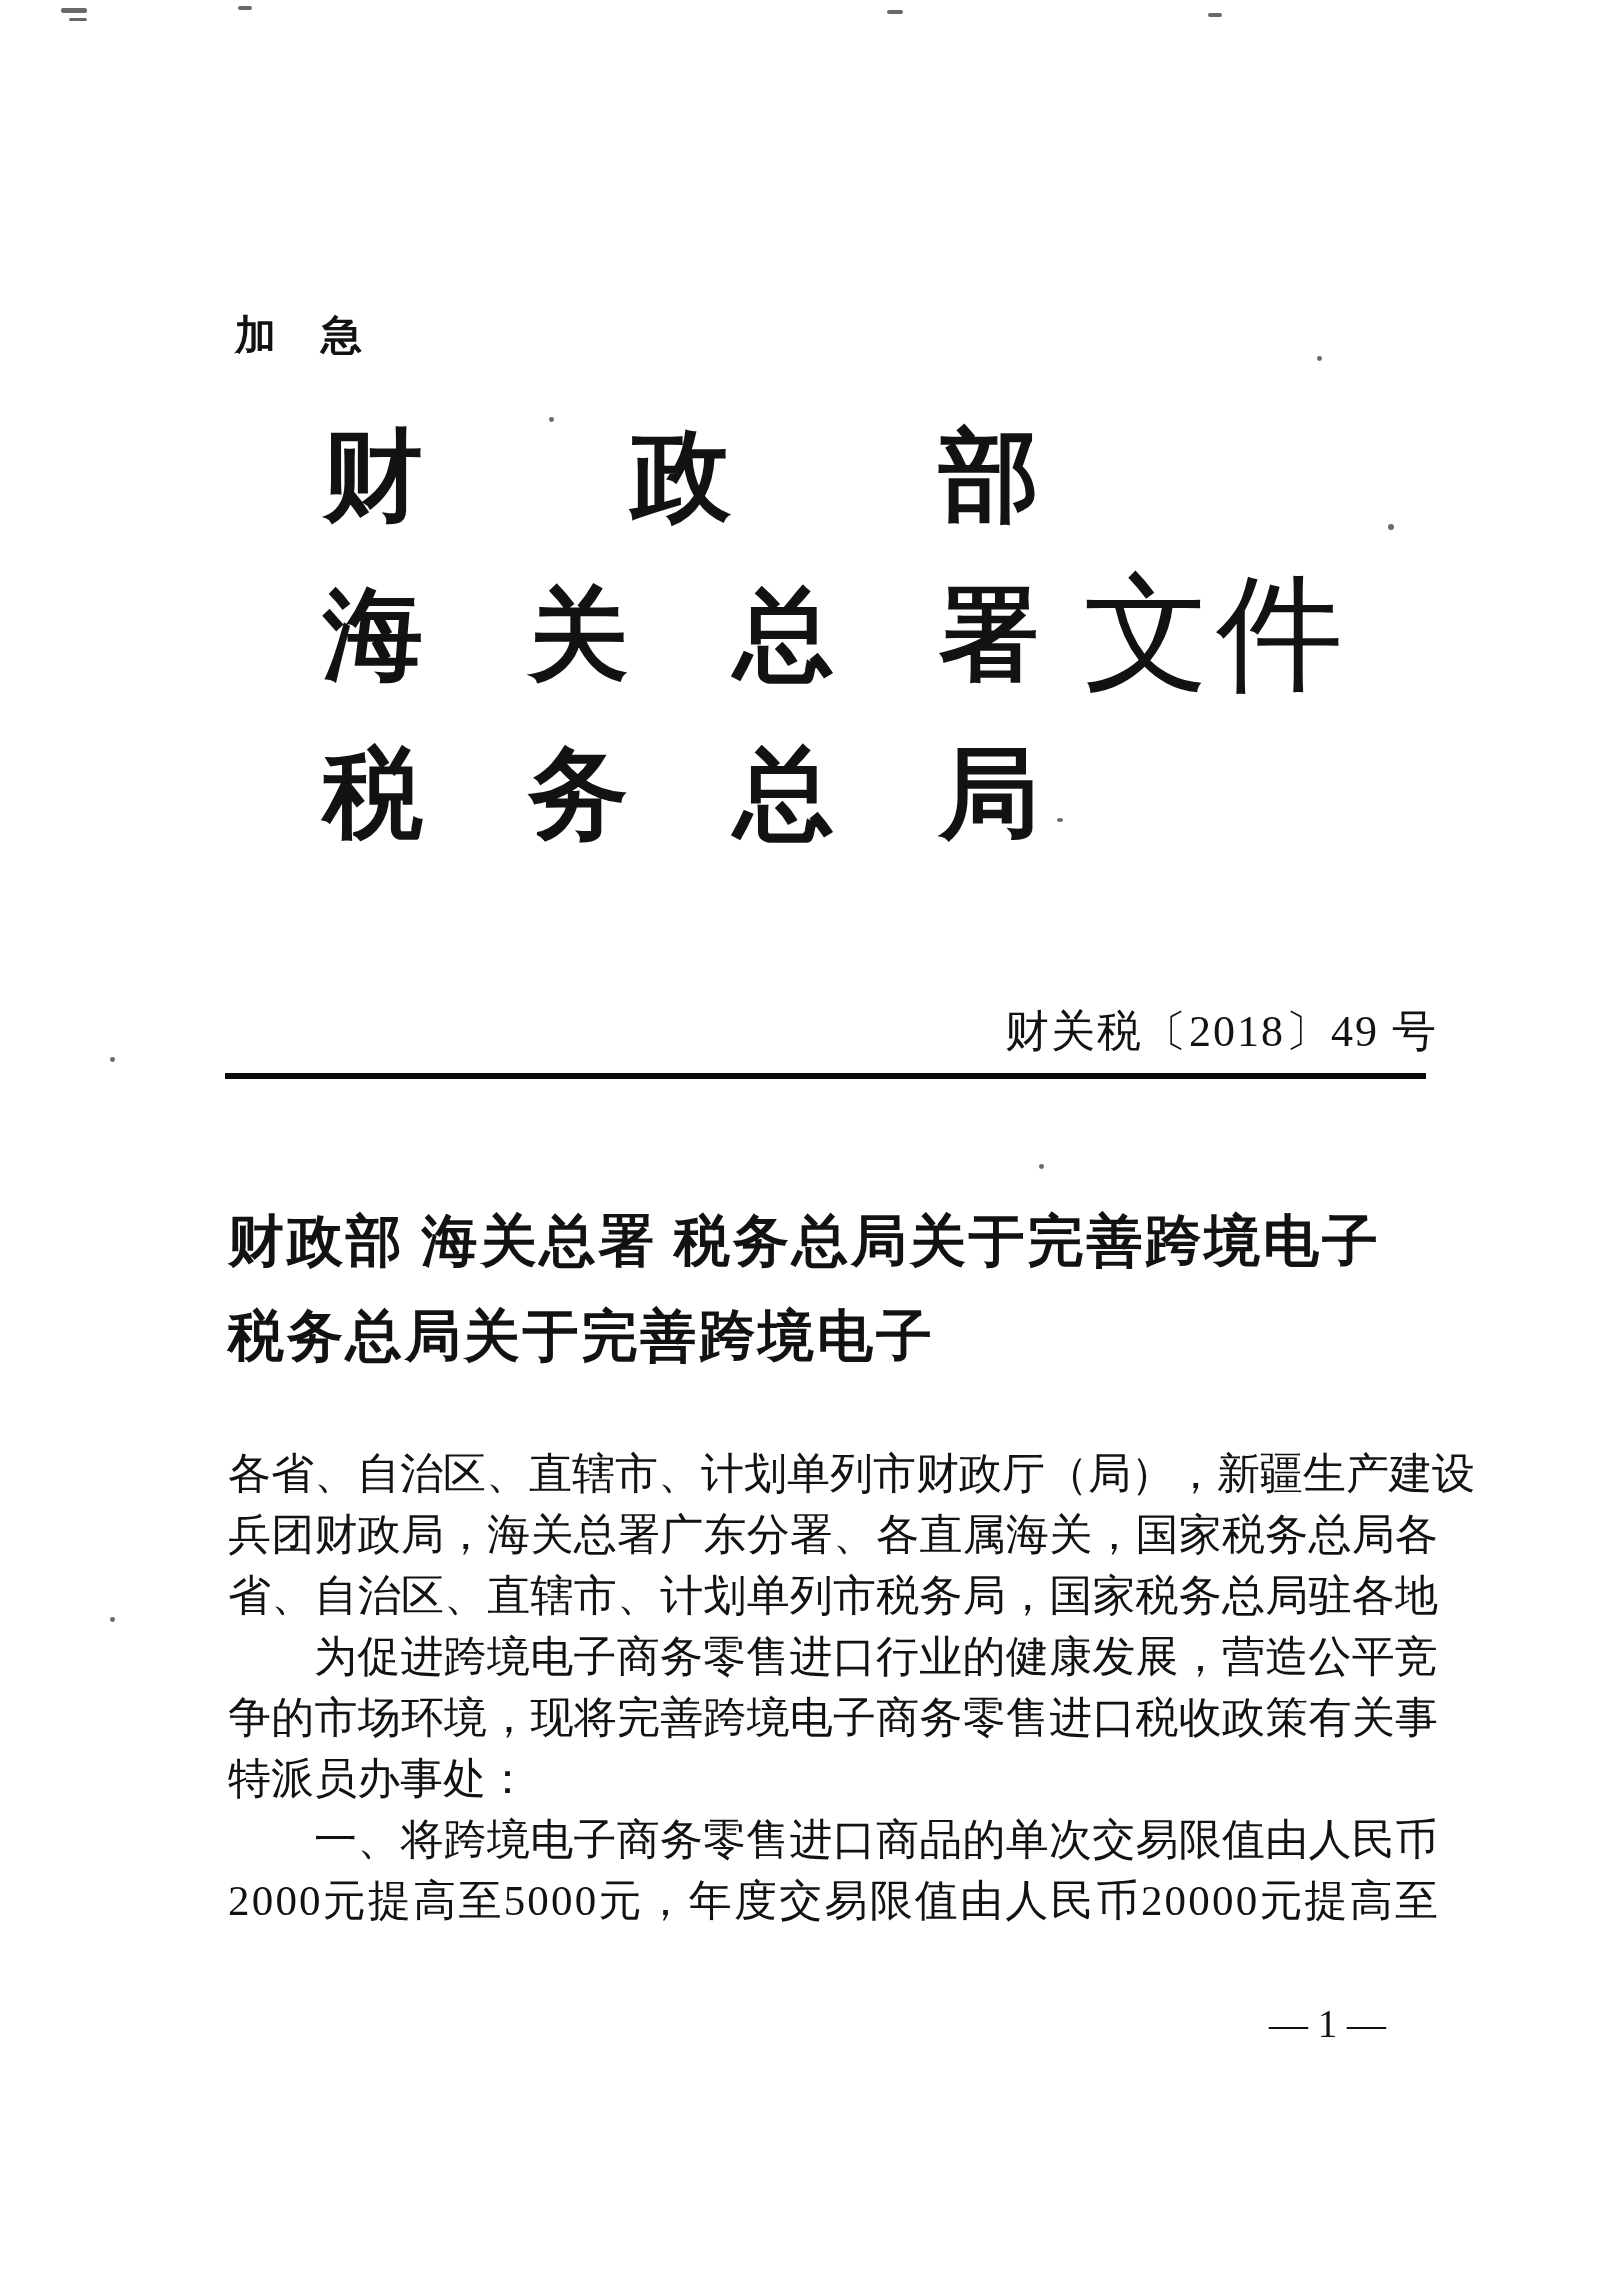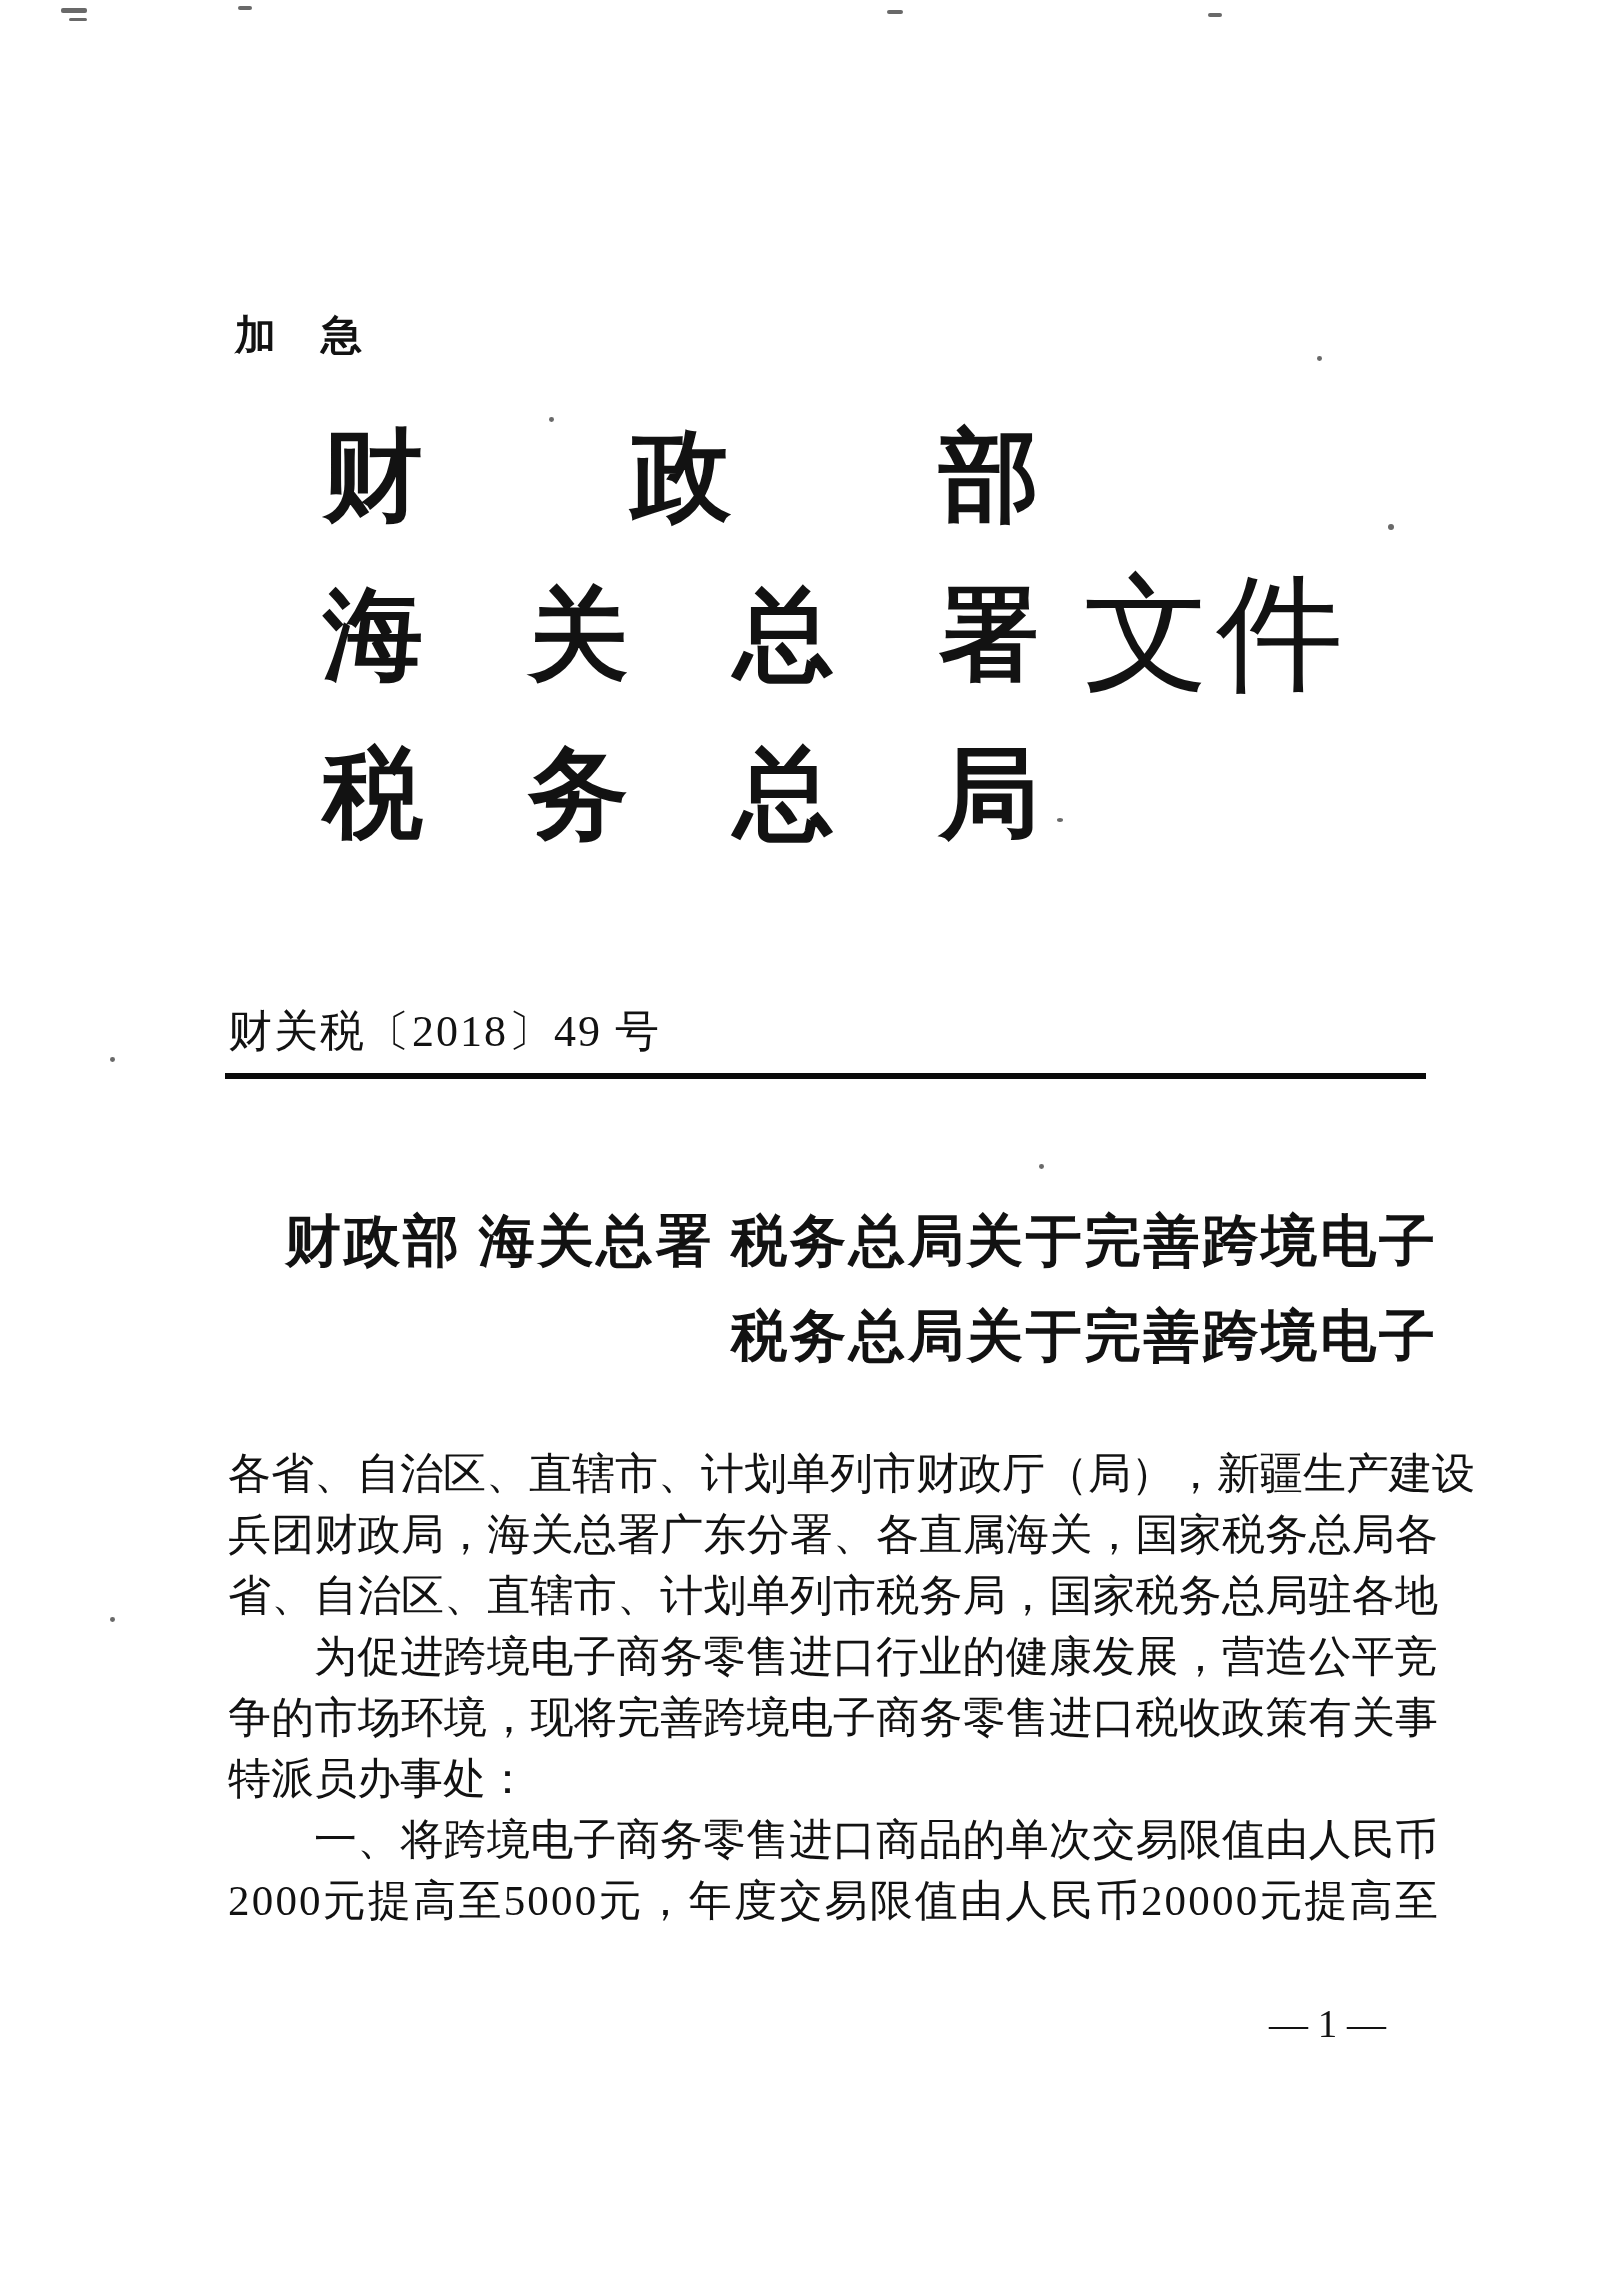--- a/index.html
+++ b/index.html
@@ -40,37 +40,37 @@
     margin-left: 44px;
     font-size: 127px; font-weight: normal;
     letter-spacing: 5.9px;
     white-space: nowrap;
   }
 
   
   .doc-number {
     position: absolute; left: 228px; top: 1006px;
     width: 1210px;
-    text-align: left;
+    text-align: right;
     font-size: 44px; line-height: 51px;
     letter-spacing: 2px;
   }
 
   
   .rule {
     position: absolute; left: 225px; top: 1073px;
     width: 1201px; height: 5.9px;
     background: #0a0a0a;
   }
 
   
   .doc-title {
     position: absolute; left: 228px; top: 1194px;
     width: 1210px;
-    text-align: right;
+    text-align: left;
     font-size: 56px; font-weight: bold;
     line-height: 95px; letter-spacing: 2.9px;
   }
 
   
   .body-text {
     position: absolute; left: 228px; top: 1443px;
     width: 1210px;
     font-size: 43px;
   }

